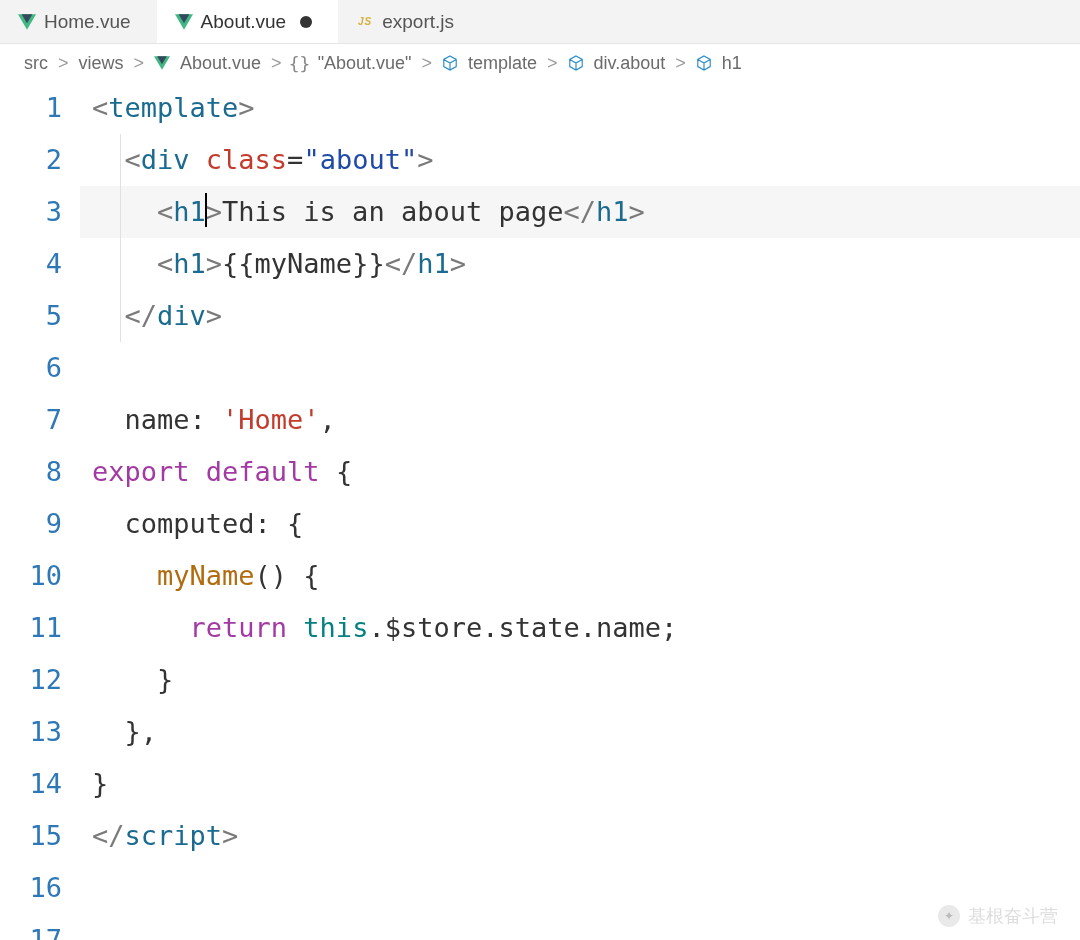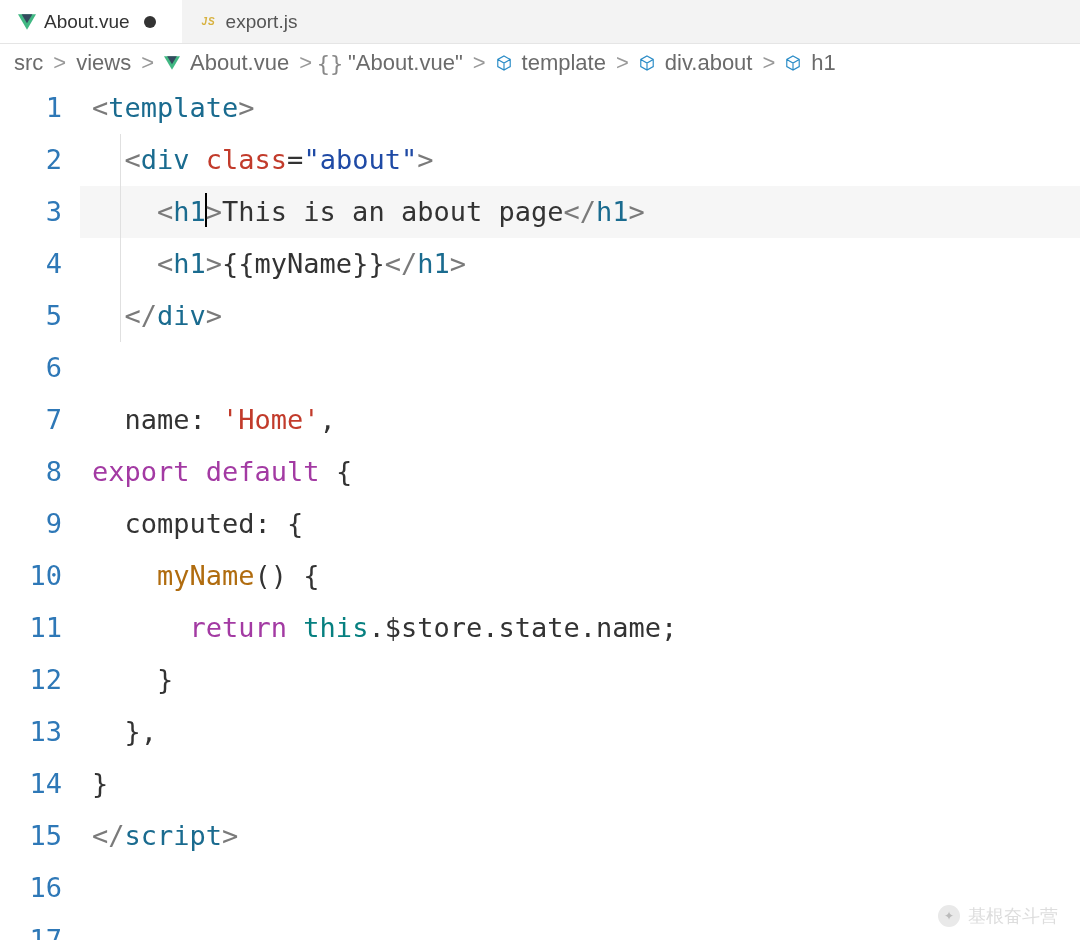--- a/index.html
+++ b/index.html
@@ -12,22 +12,22 @@
           font-size:19px; color:#555; cursor:pointer; white-space:nowrap; }
   .tab.active { background:#fff; color:#333; }
   .tab .icn { width:18px; height:18px; display:flex; align-items:center; justify-content:center; }
   .dirty-dot { width:12px; height:12px; border-radius:50%; background:#333; margin-left:6px; }
 
   
   .vue-icn svg { width:18px; height:18px; }
   .js-icn  { font-size:10px; font-weight:700; color:#d7b13e; font-style:italic; letter-spacing:1px; }
 
   
-  .crumb { display:flex; align-items:center; gap:10px; height:38px; padding:0 14px;
-           font-size:22px; color:#6b6b6b; background:#fff; }
+  .crumb { display:flex; align-items:center; gap:10px; height:38px; padding:0 24px;
+           font-size:18px; color:#6b6b6b; background:#fff; }
   .crumb .sep { color:#999; }
   .crumb .icn { width:16px; height:16px; display:flex; align-items:center; justify-content:center; }
   .cube-icn svg{ width:16px; height:16px; }
   .braces { font-family:Menlo,Consolas,monospace; color:#888; }
 
   
   .editor { display:flex; font-family:Menlo,Consolas,monospace; font-size:27px;
             line-height:52px; }
   .gutter { width:80px; text-align:right; color:#2e78b7; padding-right:18px;
             user-select:none; }
@@ -57,20 +57,28 @@
         gap:8px; font-size:18px; color:#ddd; }
   .wm-ico { width:22px; height:22px; border-radius:50%; background:#e9e9e9;
             display:flex; align-items:center; justify-content:center; font-size:12px;
             color:#bbb; }
 </style>
 </head>
 <body>
 
 <div class="tabs">
 
+<div class="tab">
+      <span class="icn vue-icn">
+        <svg viewBox="0 0 20 17">
+          <use href="#vue-logo"></use>
+        </svg>
+      </span>
+      <span>Home.vue</span>
+    </div>
     <div class="tab active">
       <span class="icn vue-icn">
         <svg viewBox="0 0 20 17">
           <use href="#vue-logo"></use>
         </svg>
       </span>
       <span>About.vue</span>
       <span class="dirty-dot"></span>
     </div>
     <div class="tab">

